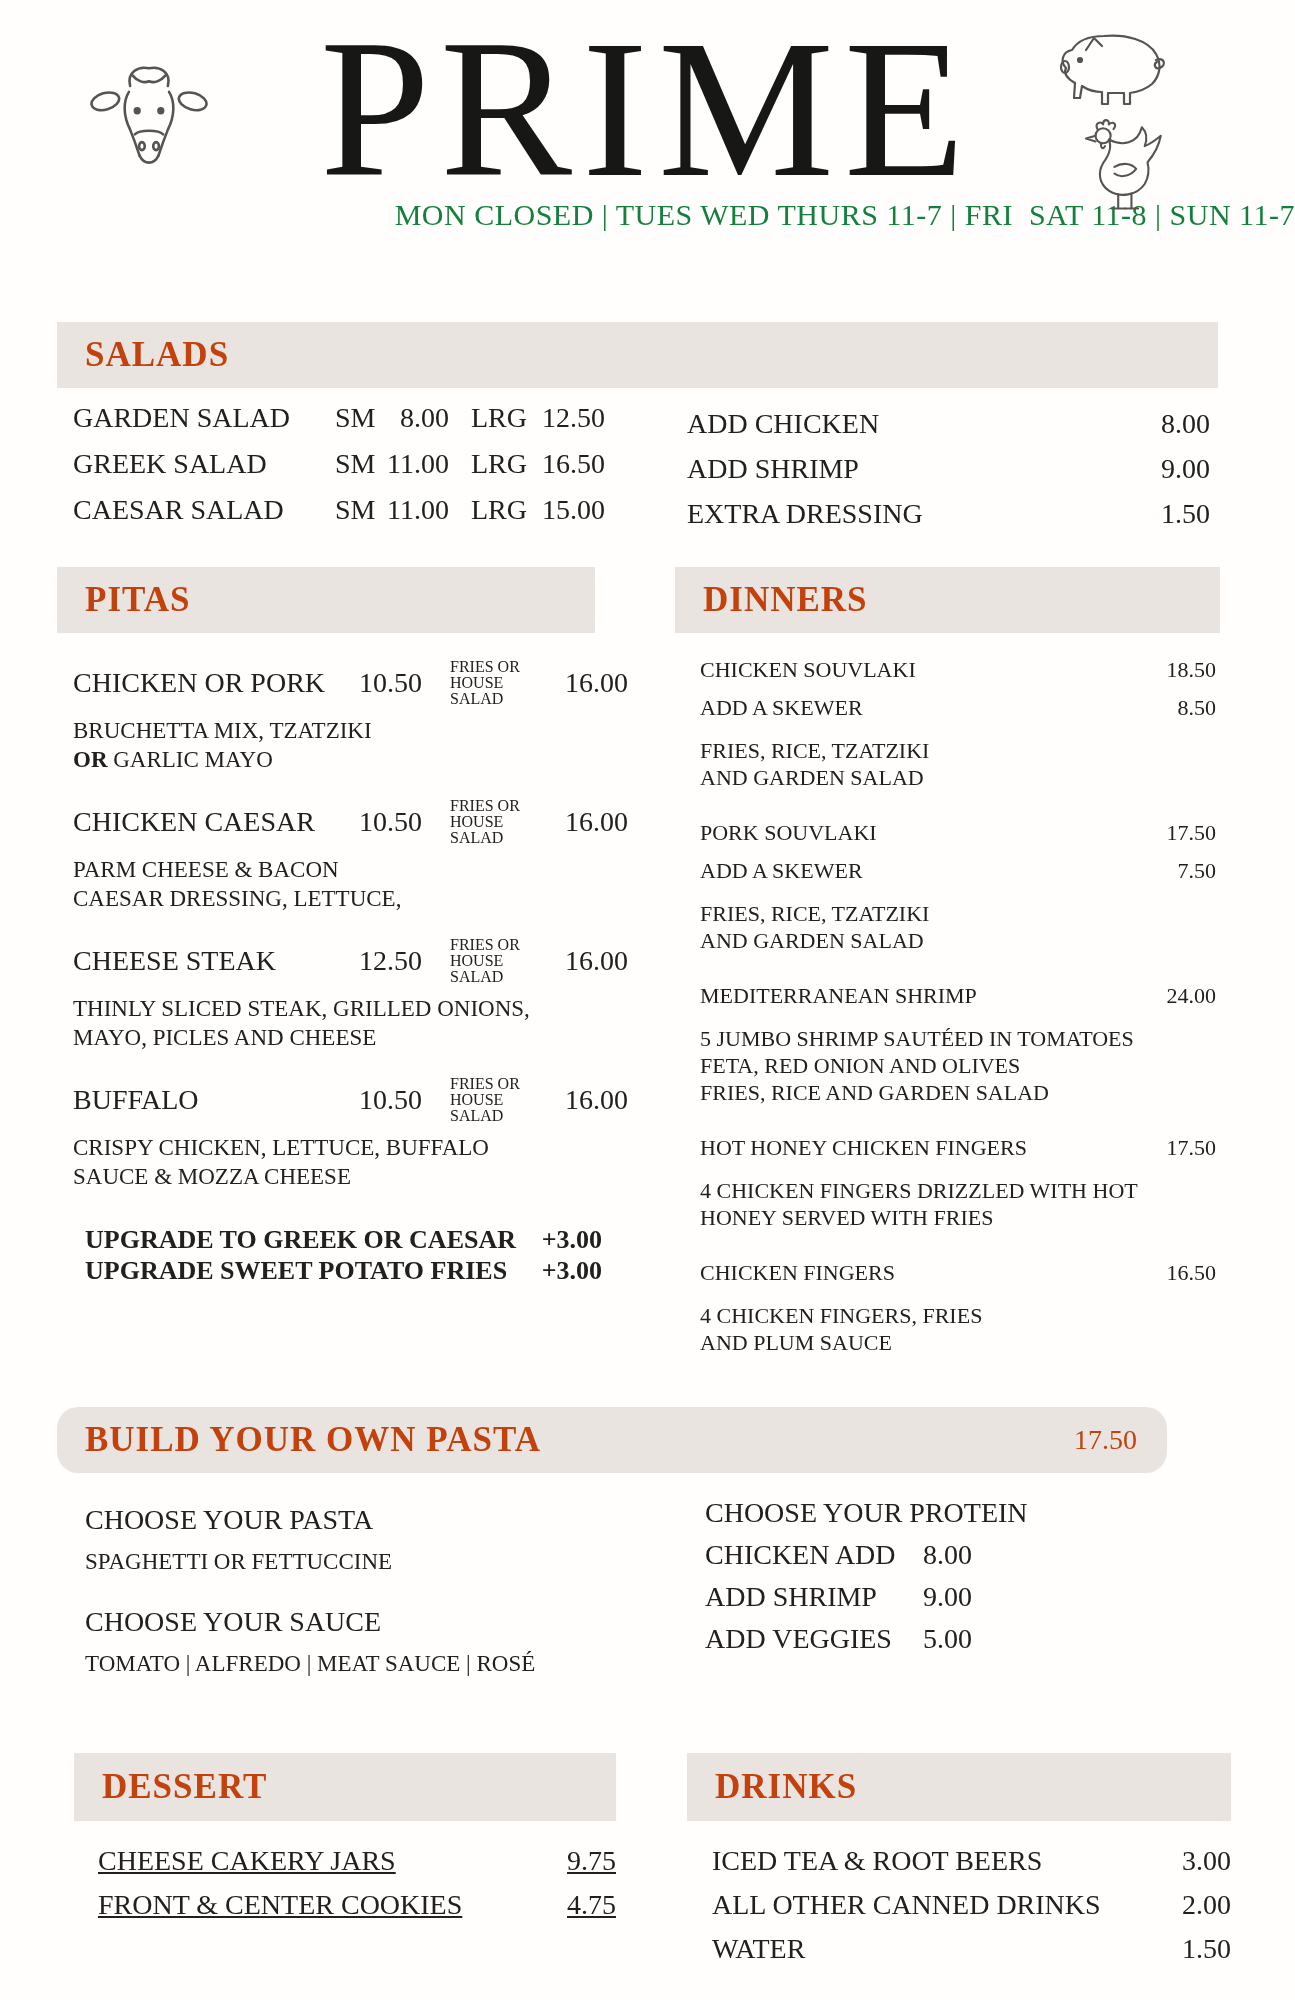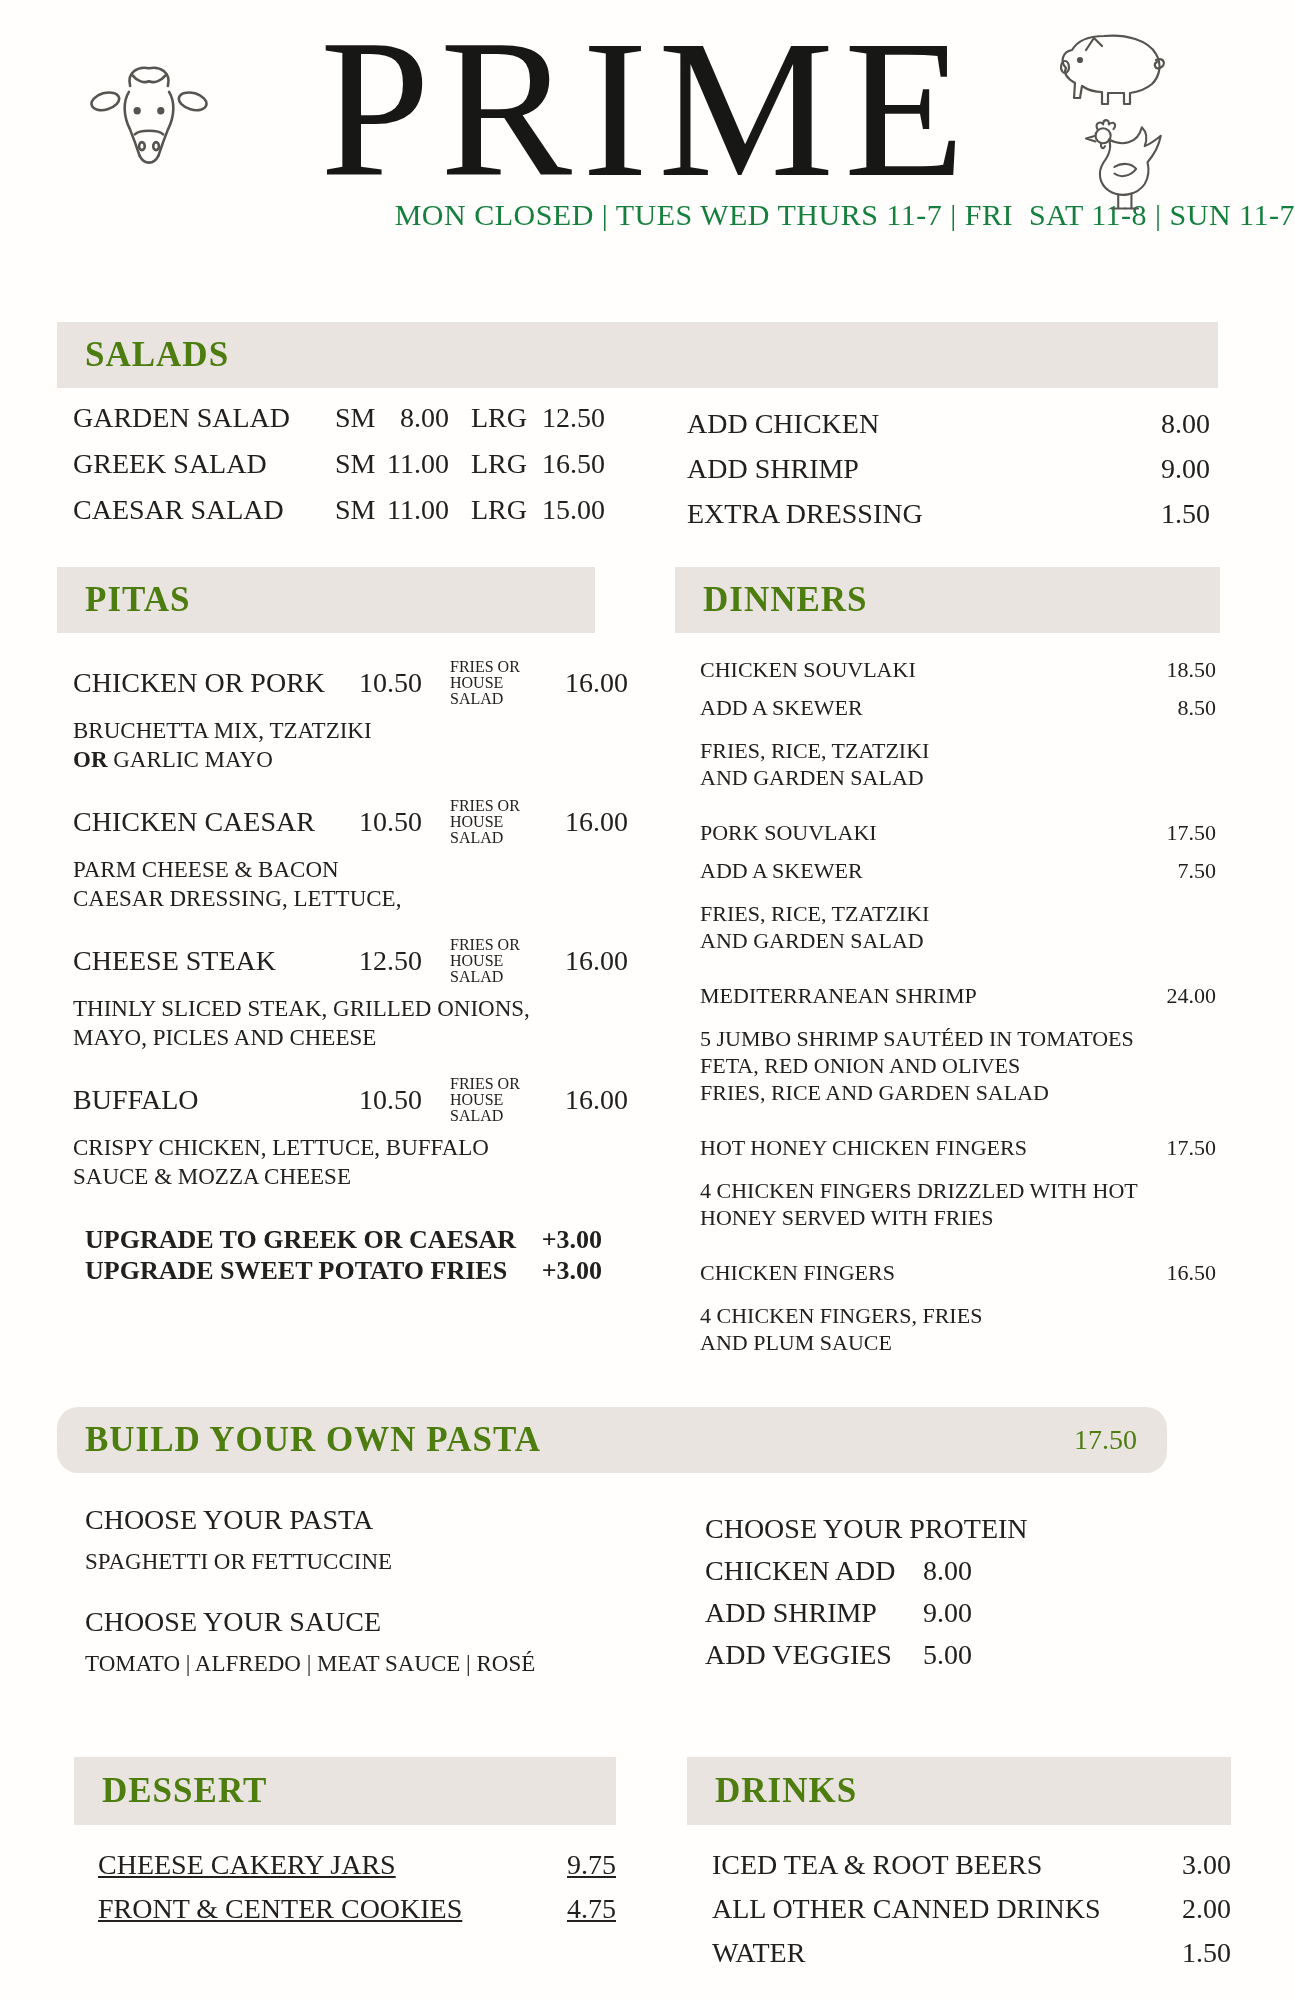--- a/index.html
+++ b/index.html
@@ -20,21 +20,21 @@
   .icon{position:absolute;}
   .icon-cow{left:90px;top:60px;width:118px;height:118px;}
   .icon-pig{left:1050px;top:26px;width:130px;height:90px;}
   .icon-hen{left:1068px;top:114px;width:108px;height:104px;}
   .icon svg{width:100%;height:100%;}
   .icon path,.icon ellipse,.icon circle{stroke:#555450;}
   
   .bar{
     background:#e9e4e0;height:66px;display:flex;align-items:center;
     box-sizing:border-box;padding-left:28px;font-weight:bold;
-    font-size:35px;letter-spacing:1px;color:#4d7c0f;
+    font-size:35px;letter-spacing:1px;color:#c2410c;
   }
   .salads-bar{margin-left:57px;width:1161px;margin-top:54px;}
   
   .kv-row{display:flex;justify-content:space-between;align-items:baseline;font-size:28px;}
   
   .salads-body{display:flex;margin:14px 0 0 57px;}
   .salads-left{width:585px;box-sizing:border-box;padding-left:16px;}
   .salad-row{
     display:grid;grid-template-columns:262px 46px 68px 78px 78px;
     align-items:baseline;height:46px;font-size:28px;
@@ -69,21 +69,21 @@
   .d-line{display:flex;justify-content:space-between;align-items:baseline;height:38px;font-size:22px;}
   .d-desc{font-size:22px;line-height:27px;margin-top:4px;}
   
   .pasta-bar{
     margin:22px 0 0 57px;width:1110px;box-sizing:border-box;
     display:flex;justify-content:space-between;align-items:center;padding-right:30px;border-radius:21px;
   }
   .pasta-bar .bar-price{font-weight:400;font-size:28px;letter-spacing:0;}
   .pasta-cols{display:flex;margin-left:57px;align-items:flex-start;}
   .pasta-left{width:585px;box-sizing:border-box;padding-left:28px;}
-  .pasta-right{margin-left:33px;width:556px;box-sizing:border-box;padding-left:30px;margin-top:16px;}
+  .pasta-right{margin-left:33px;width:556px;box-sizing:border-box;padding-left:30px;}
   .choose-title{font-size:28px;margin-top:31px;}
   .choose-desc{font-size:23px;margin-top:13px;}
   .protein-title{font-size:28px;margin-top:24px;}
   .protein-rows{margin-top:10px;}
   .protein-row{display:grid;grid-template-columns:218px 80px;align-items:baseline;height:42px;font-size:28px;}
   
   .sweets-cols{margin-top:76px;}
   .dessert-bar{margin-left:17px;width:542px;height:68px;}
   .drinks-bar{margin-left:12px;width:544px;height:68px;}
   .dessert-body{margin-left:17px;width:542px;box-sizing:border-box;padding:24px 0 0 24px;text-decoration:underline;}

